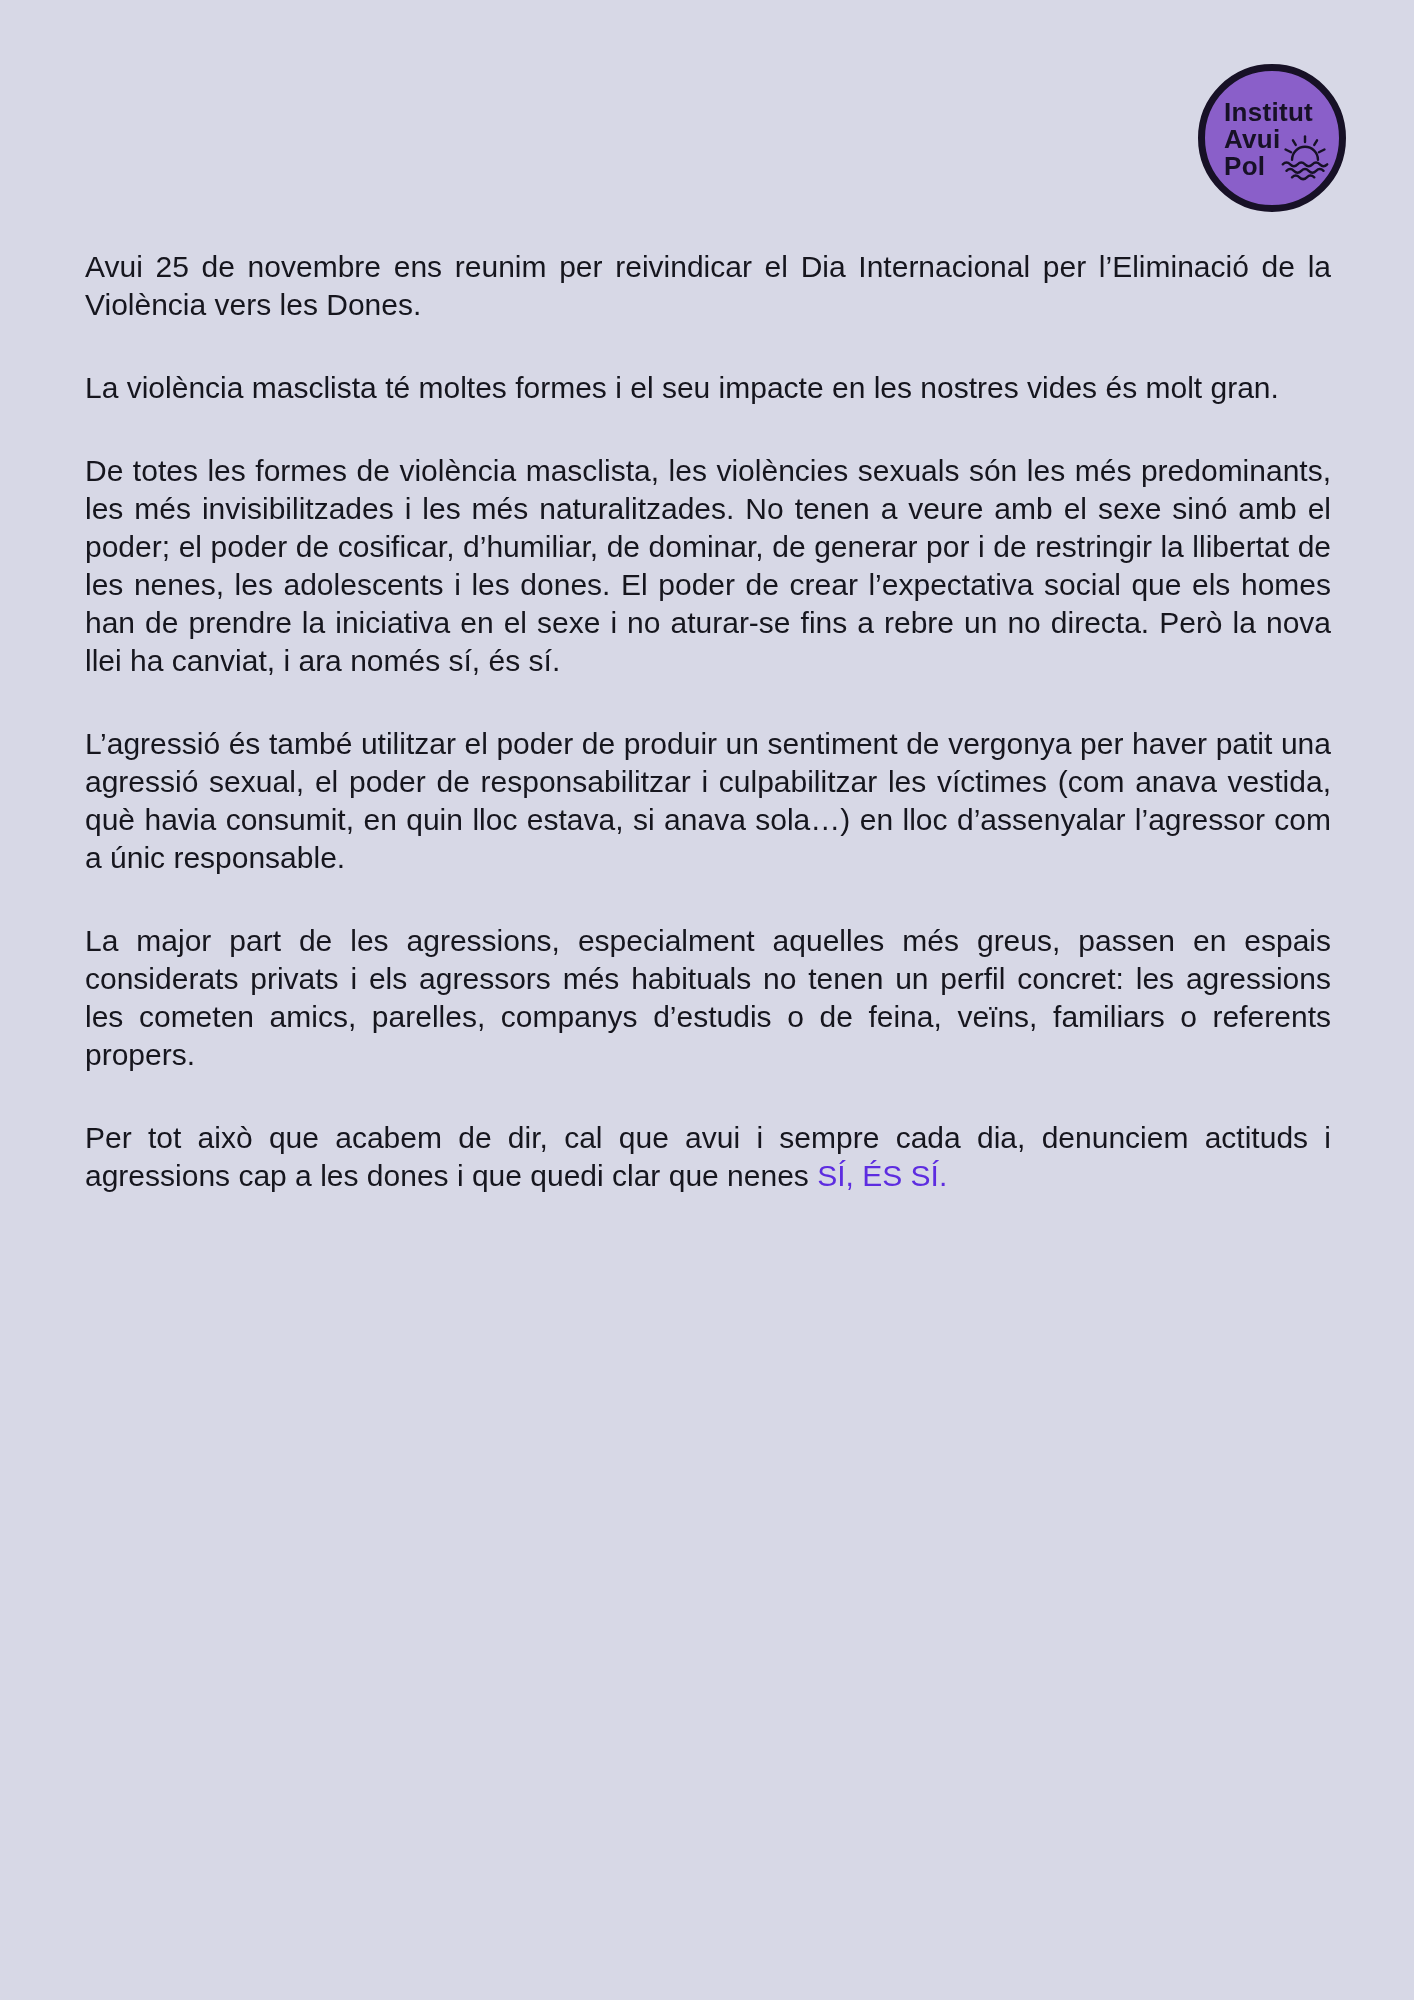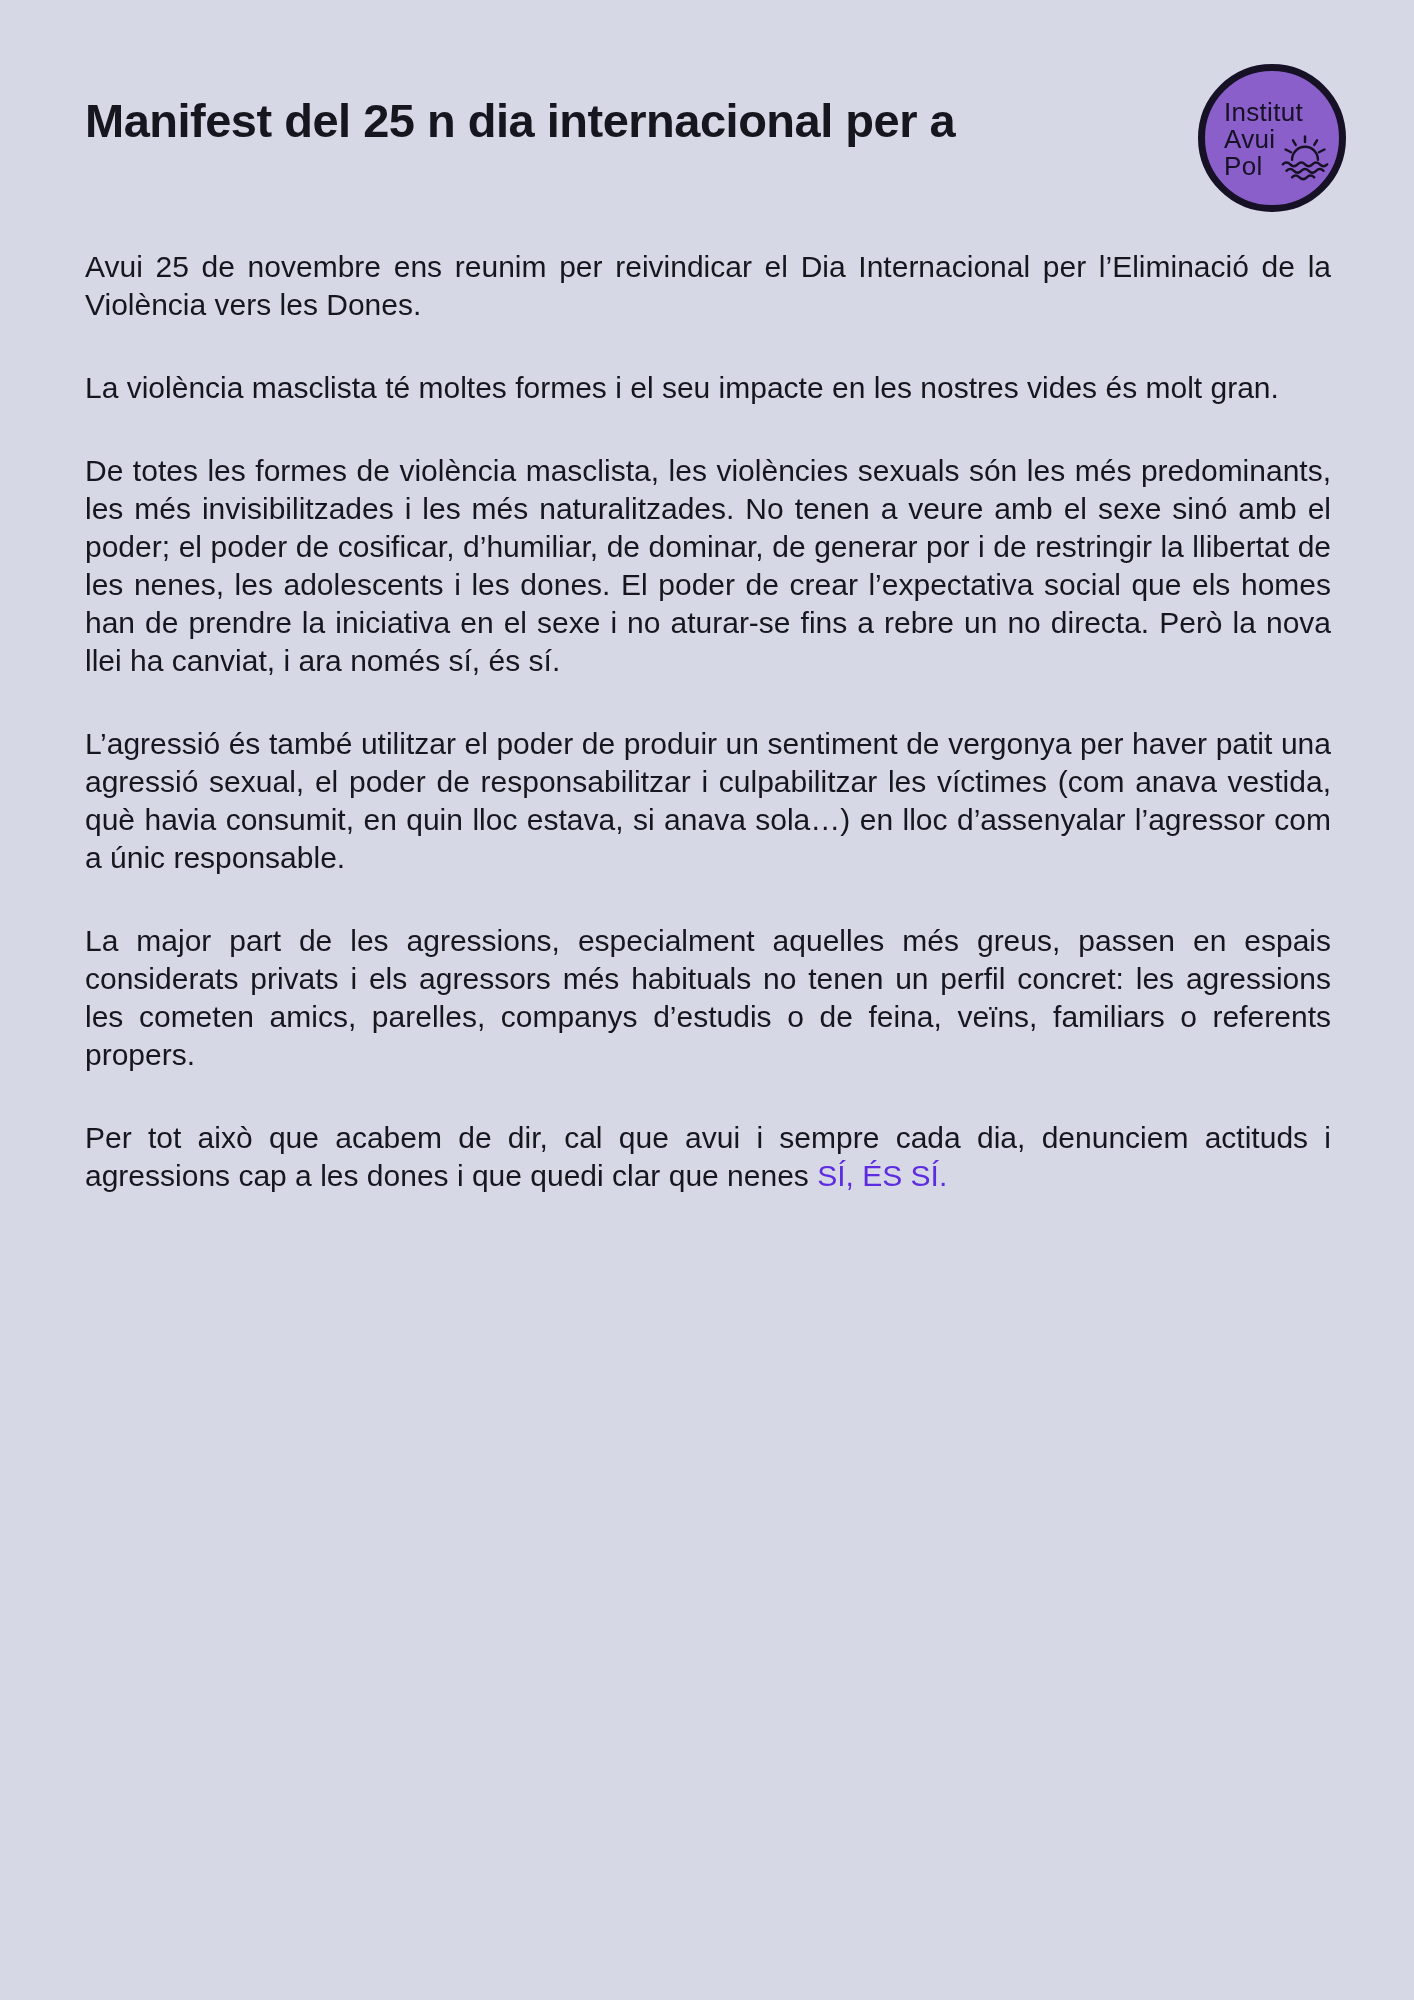--- a/index.html
+++ b/index.html
@@ -35,35 +35,34 @@
   
   .logo{
     position:absolute;left:1198px;top:64px;width:148px;height:148px;
     border-radius:50%;
     background:var(--logo-fill);
     border:7px solid var(--logo-ink);
     box-sizing:border-box;
   }
   .logo-text{
     position:absolute;left:19px;top:28px;
-    font-weight:400;font-size:26px;line-height:27px;
+    font-weight:700;font-size:26px;line-height:27px;
     color:var(--logo-ink);letter-spacing:0.3px;
   }
   .logo-sun{
     position:absolute;right:6px;bottom:24px;width:56px;height:50px;
   }
   .logo-sun svg{display:block;width:100%;height:100%;}
 </style>
 </head>
 <body>
 
 <div class="page">
 
   <div class="title">
-    <div>Manifest del 25 n dia internacional per a</div>
   </div>
 
   <div class="logo">
     <div class="logo-text">
       <div>Institut</div>
       <div>Avui</div>
       <div>Pol</div>
     </div>
     <div class="logo-sun">
       <svg viewBox="0 0 60 54" fill="none" xmlns="http://www.w3.org/2000/svg">

